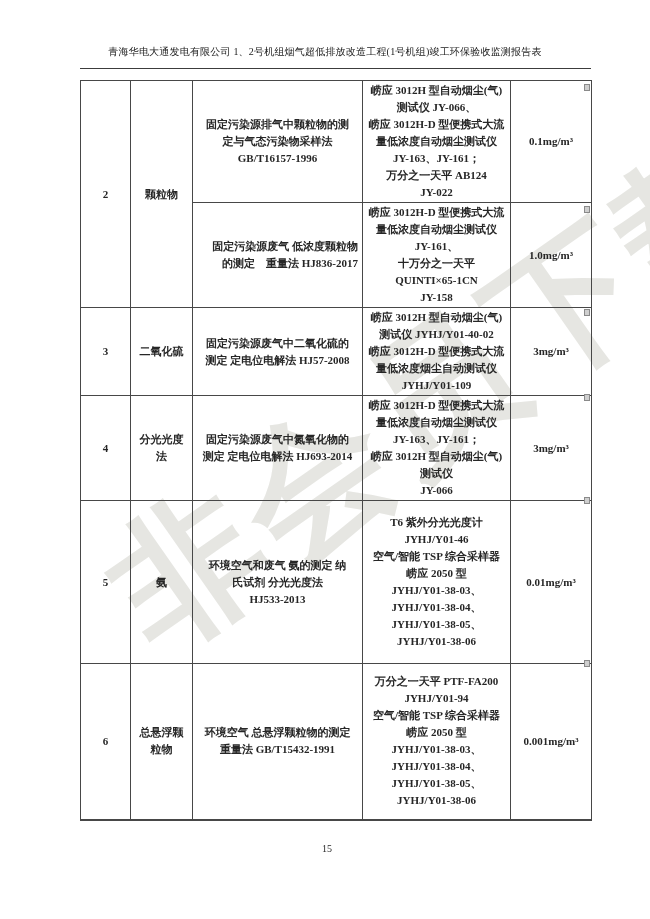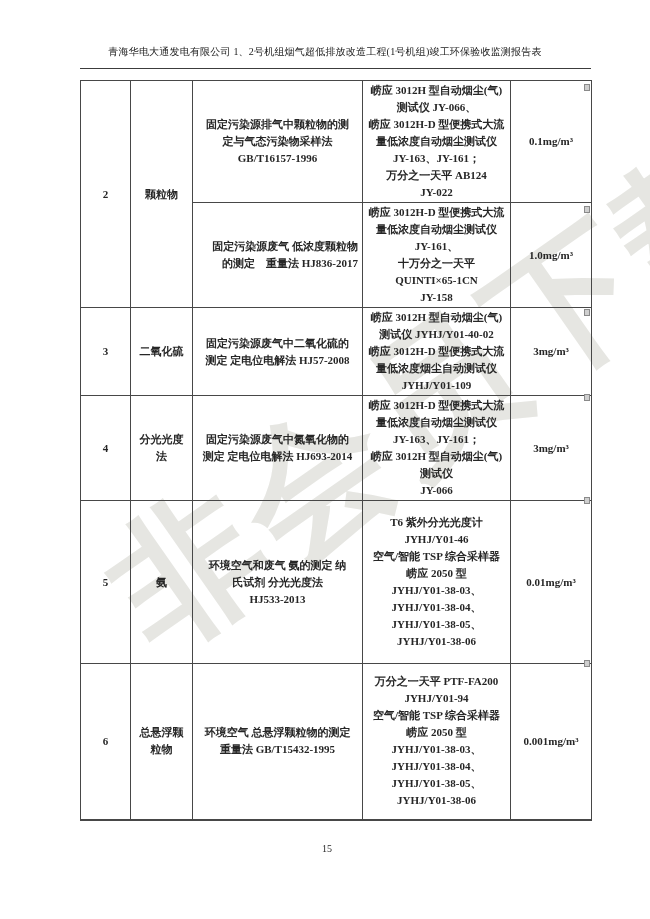--- a/index.html
+++ b/index.html
@@ -185,21 +185,21 @@
 JYHJ/Y01-38-04、
 JYHJ/Y01-38-05、
 JYHJ/Y01-38-06</td>
           <td class="cell-limit">0.01mg/m³</td>
         </tr>
         <tr style="height:156px">
           <td class="cell-no">6</td>
           <td class="cell-pollutant">总悬浮颗
 粒物</td>
           <td class="cell-method">环境空气 总悬浮颗粒物的测定
-重量法 GB/T15432-1995</td>
+重量法 GB/T15432-1991</td>
           <td class="cell-instrument">万分之一天平 PTF-FA200
 JYHJ/Y01-94
 空气/智能 TSP 综合采样器
 崂应 2050 型
 JYHJ/Y01-38-03、
 JYHJ/Y01-38-04、
 JYHJ/Y01-38-05、
 JYHJ/Y01-38-06</td>
           <td class="cell-limit">0.001mg/m³</td>
         </tr>

